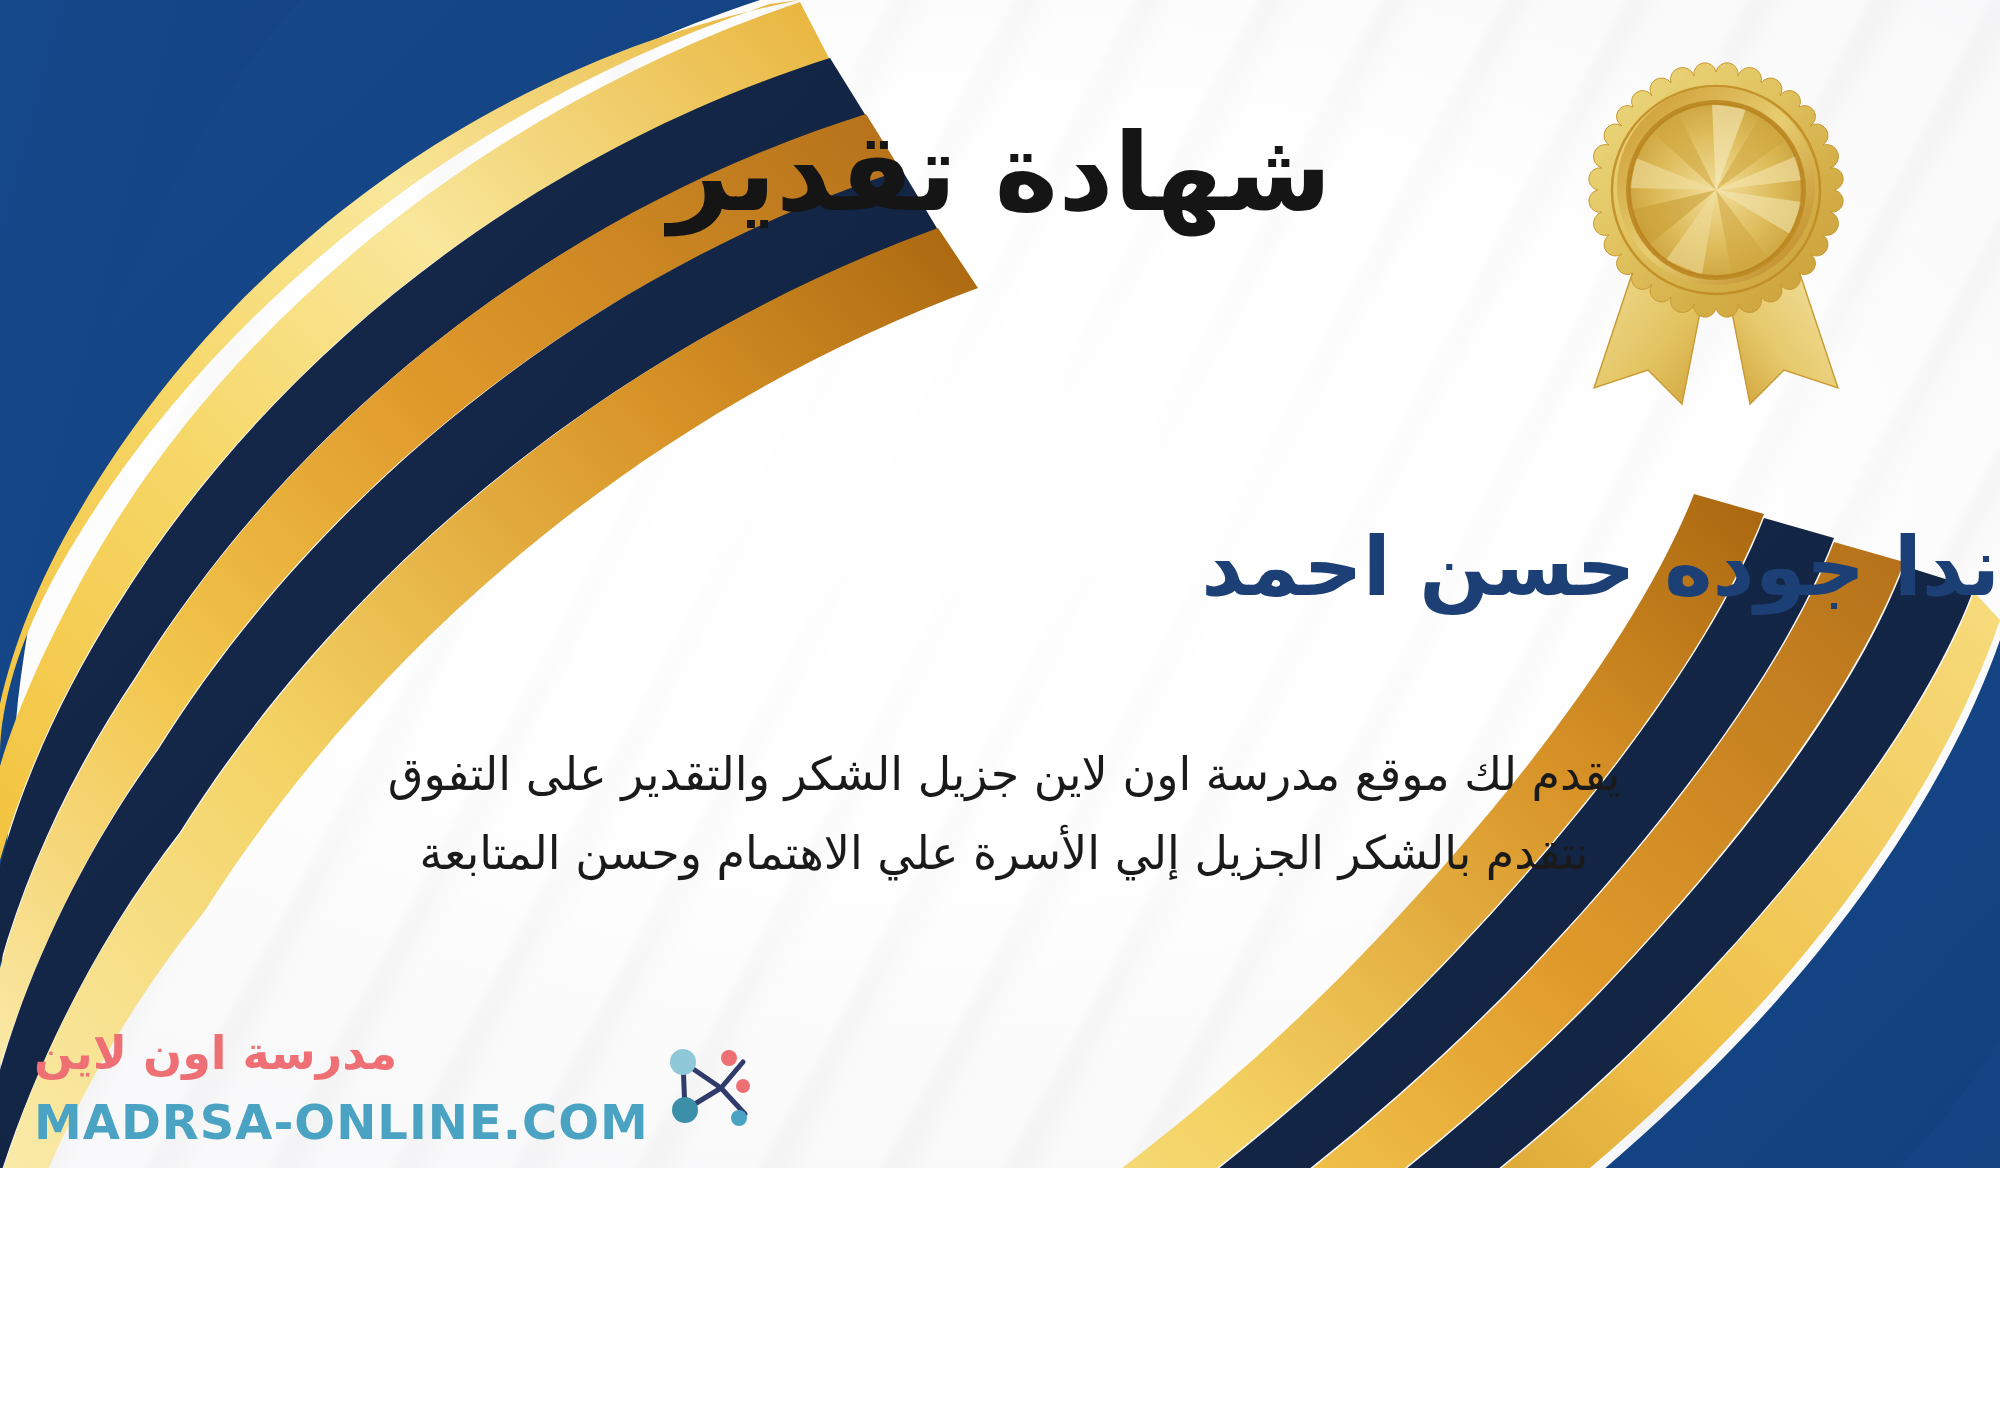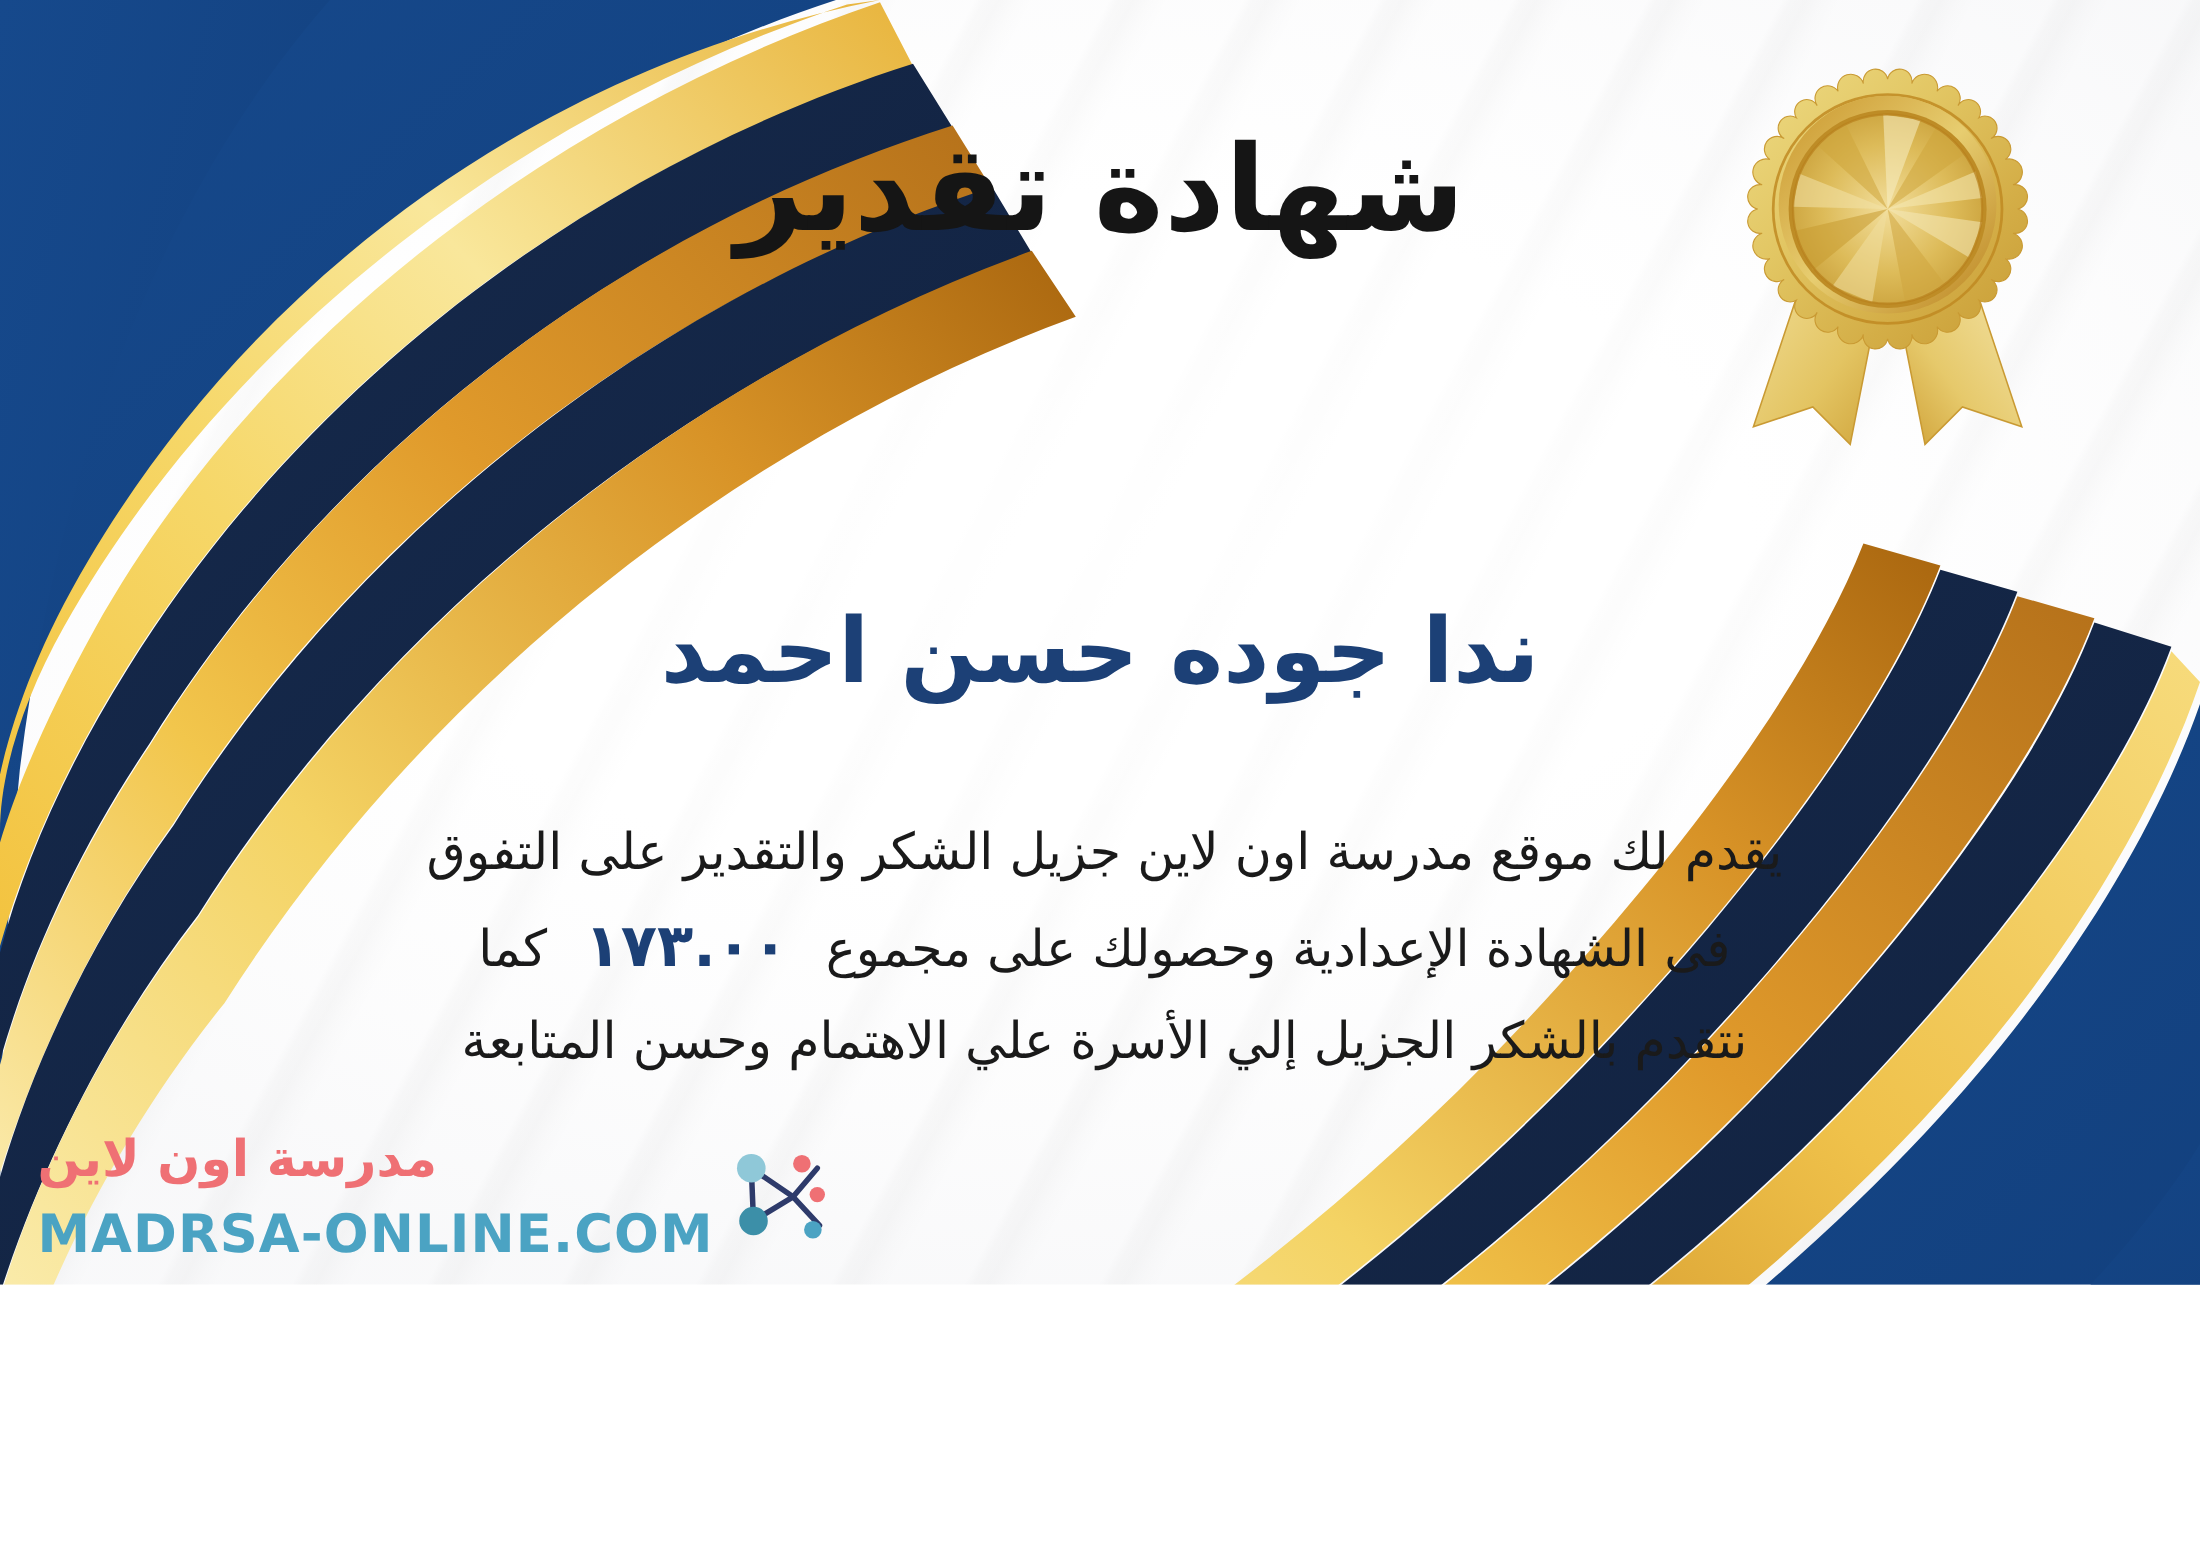--- a/index.html
+++ b/index.html
@@ -90,24 +90,23 @@
     font-size: 108px;
     font-weight: 700;
     color: #151515;
     letter-spacing: 0px;
     line-height: 1.2;
     direction: rtl;
   }
 
   .recipient-name {
     position: absolute;
-    top: 544px;
+    top: 518px;
     left: 0;
     width: 2000px;
-    text-align: center;
     font-size: 82px;
     font-weight: 700;
     color: #1C4076;
     line-height: 1.2;
     direction: rtl;
   }
 
   .body-block {
     position: absolute;
     top: 735px;
@@ -345,23 +344,20 @@
   </svg>
 
   <div class="content">
 
     <div class="cert-title">شهادة تقدير</div>
 
     <div class="recipient-name">ندا جوده حسن احمد</div>
 
     <div class="body-block">
       <span class="body-line">يقدم لك موقع مدرسة اون لاين جزيل الشكر  والتقدير على التفوق</span>
-      <span class="body-line">
-        <span>فى الشهادة الإعدادية وحصولك على مجموع</span><span class="grade-value">١٧٣.٠٠</span><span>كما</span>
-      </span>
       <span class="body-line">نتقدم  بالشكر الجزيل إلي الأسرة علي الاهتمام وحسن المتابعة</span>
     </div>
 
 
     <div class="brand">
       <div class="brand-text">
         <div class="brand-ar">مدرسة اون لاين</div>
         <div class="brand-url">MADRSA-ONLINE.COM</div>
       </div>
       <svg class="brand-mark" viewBox="0 0 92 96">

